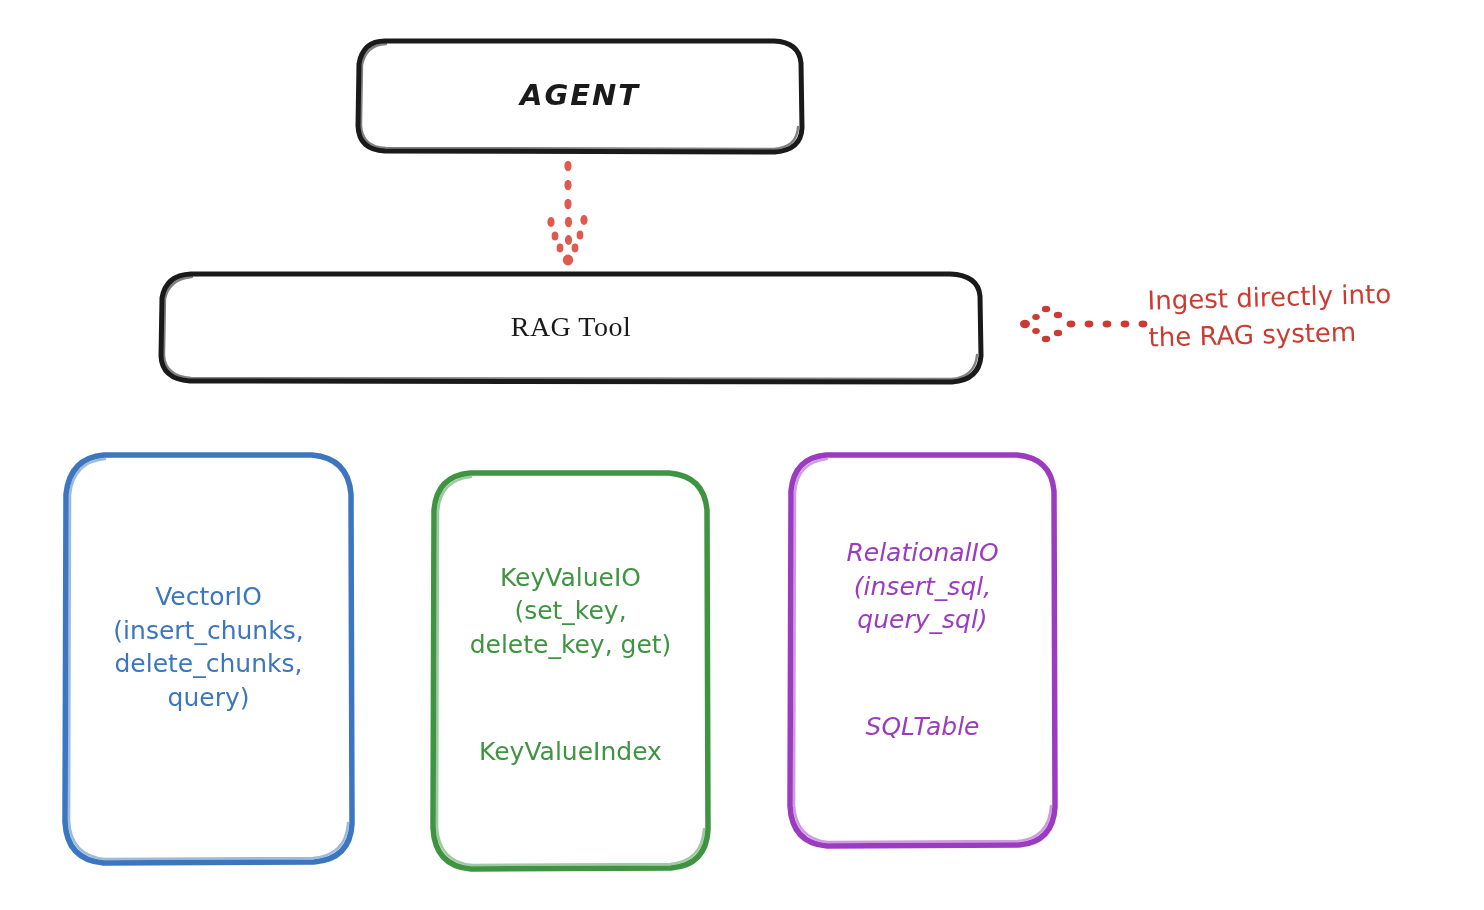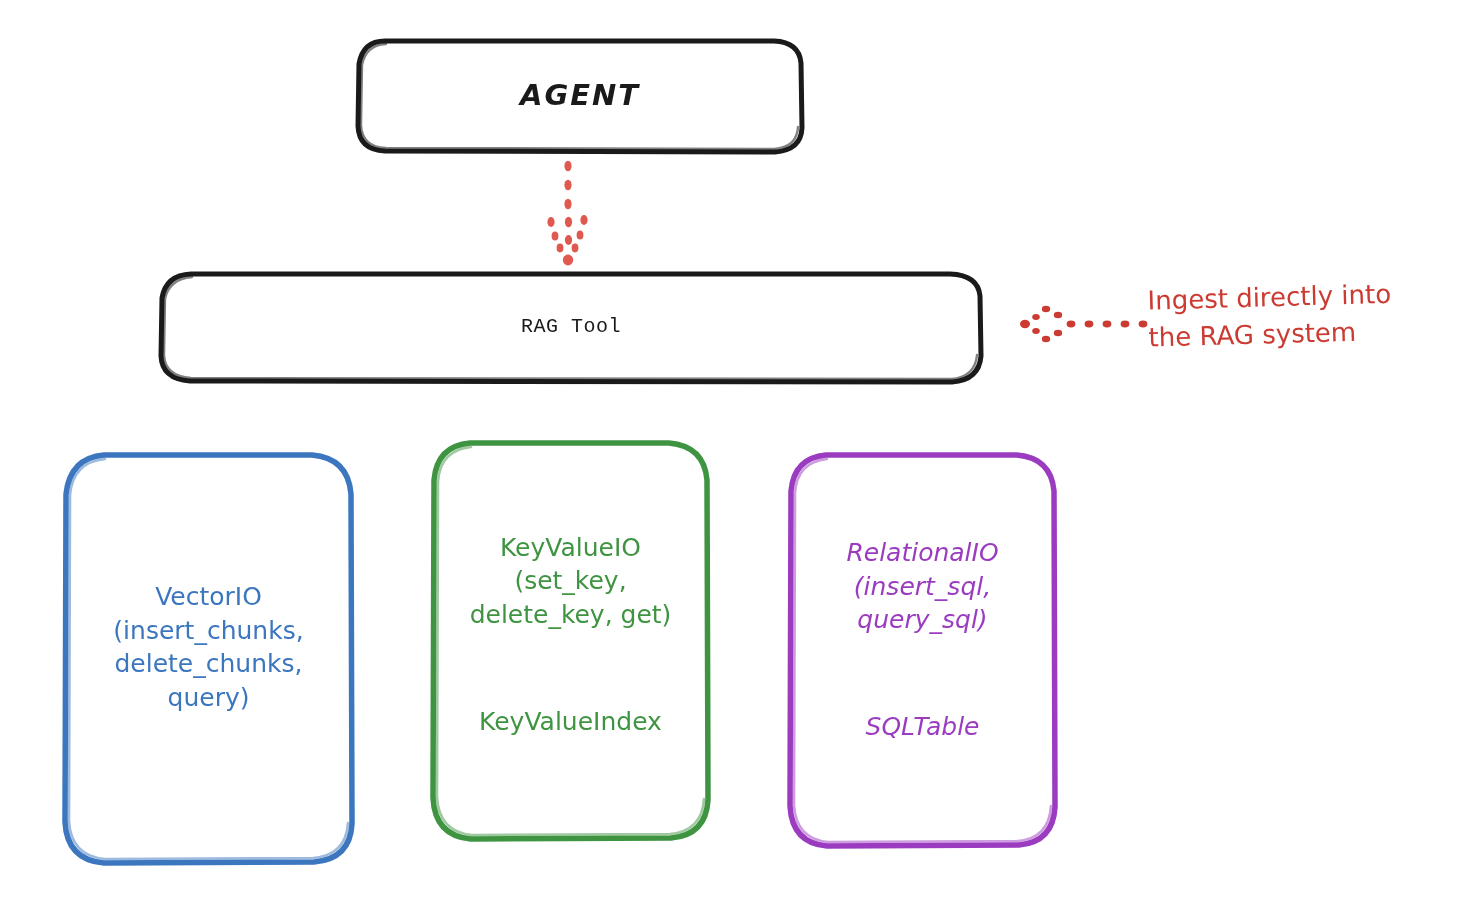--- a/index.html
+++ b/index.html
@@ -56,34 +56,34 @@
     font-size: 29px;
     letter-spacing: 2px;
     color: #1a1a1a;
   }
 
   #rag-tool-box {
     left: 157px; top: 270px;
     width: 828px; height: 114px;
   }
   #rag-tool-box .box-label {
-    font-family: Liberation Mono, monospace;
-    font-size: 20px;
+    font-family: Liberation Serif, serif;
+    font-size: 28px;
     font-weight: 500;
     letter-spacing: 0.5px;
     color: #1a1a1a;
   }
 
   
   #vector-io-box {
     left: 60px; top: 450px;
     width: 297px; height: 418px;
   }
   #key-value-io-box {
-    left: 428px; top: 438px;
+    left: 428px; top: 468px;
     width: 285px; height: 405px;
   }
   #relational-io-box {
     left: 785px; top: 450px;
     width: 275px; height: 400px;
   }
   .provider .box-label {
     font-family: "DejaVu Sans", sans-serif;
     font-size: 25px;
     font-weight: 500;

